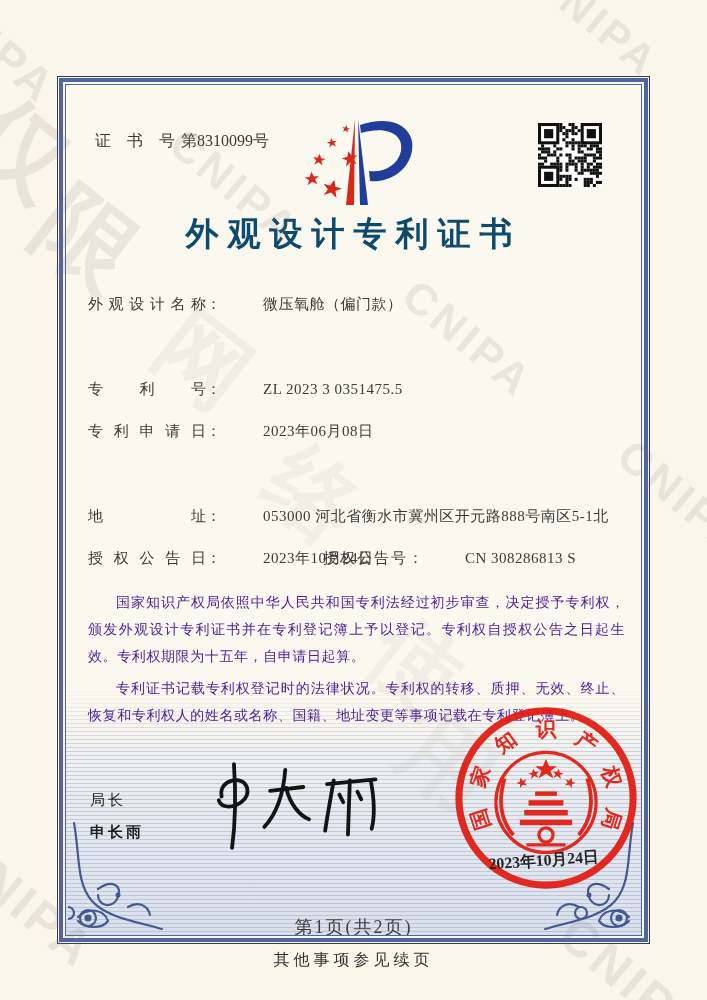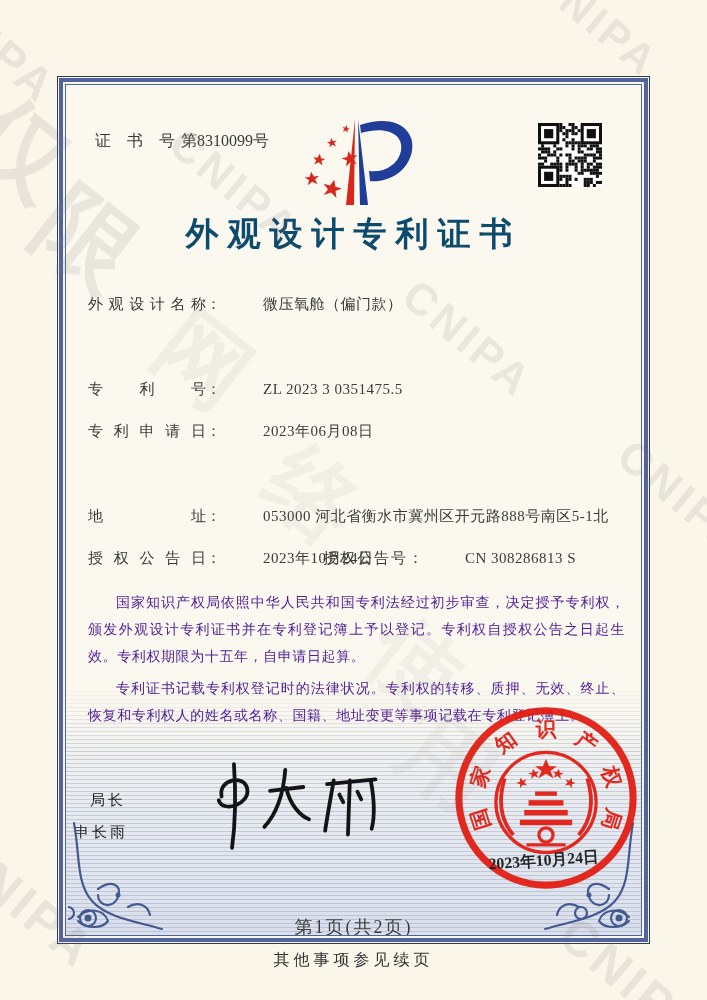--- a/index.html
+++ b/index.html
@@ -278,21 +278,21 @@
         <span class="flabel2">授权公告号</span><span class="fcolon">：</span><span class="fval">CN 308286813 S</span>
       </span>
     </div>
 
     <div class="abs bodytext">
       <p>国家知识产权局依照中华人民共和国专利法经过初步审查，决定授予专利权，颁发外观设计专利证书并在专利登记簿上予以登记。专利权自授权公告之日起生效。专利权期限为十五年，自申请日起算。</p>
       <p>专利证书记载专利权登记时的法律状况。专利权的转移、质押、无效、终止、恢复和专利权人的姓名或名称、国籍、地址变更等事项记载在专利登记簿上。</p>
     </div>
 
     <div class="abs signer" style="left:24px;top:706px;">局长</div>
-    <div class="abs signer" style="left:8px;top:738px;">申长雨</div>
+    <div class="abs signer" style="left:24px;top:738px;font-weight:bold;">申长雨</div>
 
     <svg class="abs sig" viewBox="0 0 200 100">
       <g fill="none" stroke="#141414" stroke-width="4" stroke-linecap="round" stroke-linejoin="round">
         <path d="M28,40 C24,22 52,16 55,32 C58,48 30,58 25,44"></path>
         <path d="M41,6 C43,36 42,72 39,94"></path>
         <path d="M95,12 C93,38 86,58 73,72"></path>
         <path d="M79,34 L114,30"></path>
         <path d="M96,31 C100,48 110,60 120,64"></path>
         <path d="M139,27 L190,22"></path>
         <path d="M146,23 C142,46 139,62 137,76"></path>

